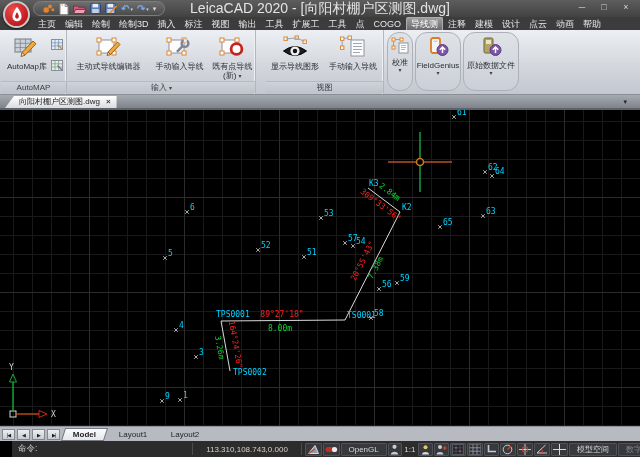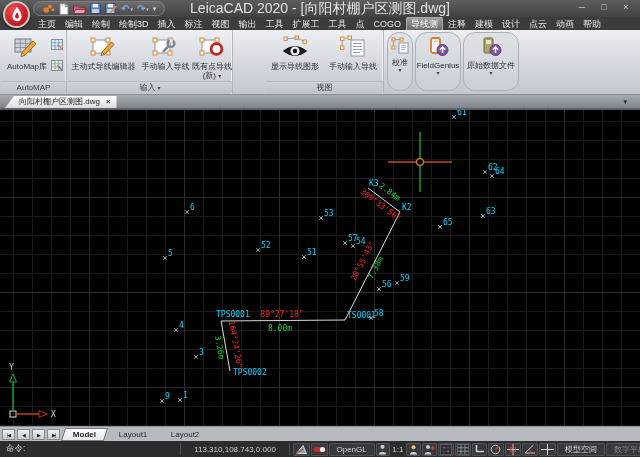--- a/index.html
+++ b/index.html
@@ -83,21 +83,21 @@
     border-top:1px solid #8d919a; display:flex; align-items:center; font-size:8px; }
   .lnav { width:13px; height:11px; background:linear-gradient(#eceef1,#c8ccd2);
     border:1px solid #84888f; margin-left:2px; text-align:center; line-height:10px;
     font-size:5px; color:#1c1c1c; letter-spacing:-1px; }
   .ltab { height:13px; line-height:12px; color:#1e2024; padding:0 9px;
     transform:skewX(-18deg); margin-left:3px; border:1px solid transparent; }
   .ltab > span { display:inline-block; transform:skewX(18deg); }
   .ltab.active { background:linear-gradient(#fbfcfd,#e4e7eb); border:1px solid #767a82; font-weight:bold; }
 
   
-  .statusbar { position:absolute; top:441px; left:0; right:0; height:16px; background:#2c2c2c;
+  .statusbar { position:absolute; top:441px; left:12px; right:0; height:16px; background:#2c2c2c;
     display:flex; align-items:center; color:#cfcfcf; font-size:8.5px; }
   .cmd { flex:0 0 178px; padding-left:6px; }
   .sep { flex:0 0 1px; height:12px; background:#4d4d4d; margin:0 2px; }
   .coords { flex:0 0 104px; text-align:center; font-size:8px; color:#d8cfc8; }
   #status-items { display:inline-flex; align-items:center; }
   .sbi { display:inline-flex; align-items:center; justify-content:center; height:13px;
     min-width:14px; margin:0 0.5px; background:#37393d; border:1px solid #4f5257;
     border-radius:1px; padding:0 1px; }
   .sbtxt { font-size:8px; color:#d6d6d6; padding:0 6px; white-space:nowrap; }
   .sbtxt.dim { color:#84878c; }
@@ -221,21 +221,21 @@
               <rect x="0.5" y="0.5" width="11" height="10" fill="#e7eaef" stroke="#8a909a"></rect>
           <path d="M0.5 3.8 H11.5 M0.5 7 H11.5 M4 0.5 V10.5 M7.6 0.5 V10.5" stroke="#6aa565" stroke-width="0.7"></path>
           <path d="M6.5 5.5 L11 10" stroke="#8a5ab0" stroke-width="1.3"></path>
             </svg>
         </span>
       </div>
     </div>
     <div class="pfooter">AutoMAP</div>
   </div>
 
-  <div class="panel" style="left:68px;width:165px;">
+  <div class="panel" style="left:68px;width:188px;">
     <div class="pcontent">
       <div class="bigbtn" style="width:86px;">
         <span class="ic">
           <svg width="30" height="27">
               <rect x="5" y="6" width="15" height="13" fill="#fdfdfd" stroke="#8e949c"></rect>
           <g fill="#fff" stroke="#e0862e">
                 <rect x="3" y="4" width="4" height="4"></rect>
                 <rect x="18" y="4" width="4" height="4"></rect>
                 <rect x="3" y="17" width="4" height="4"></rect>
                 <rect x="18" y="17" width="4" height="4"></rect>

